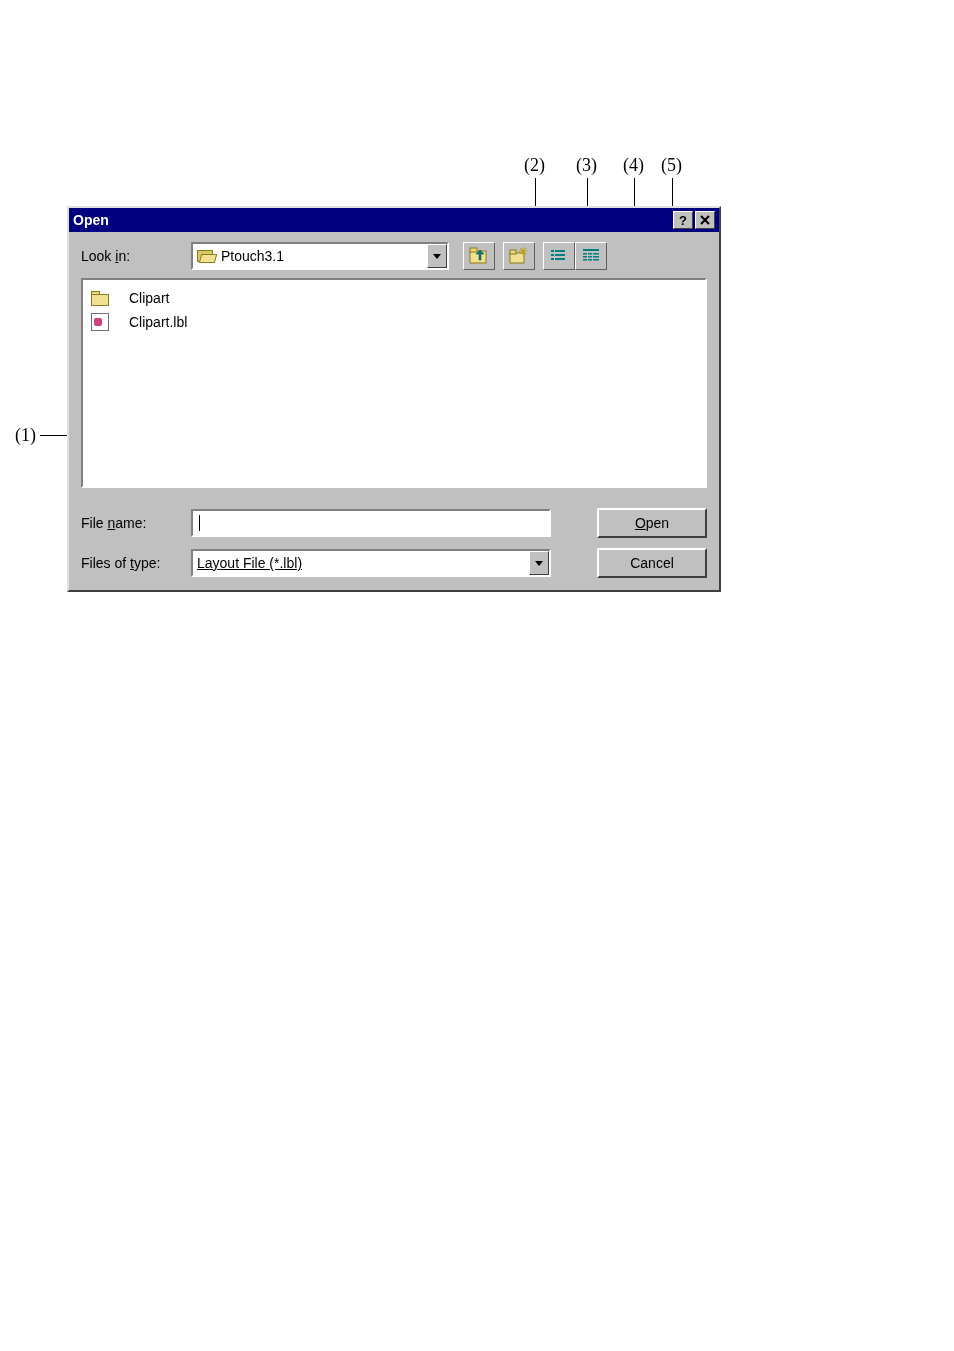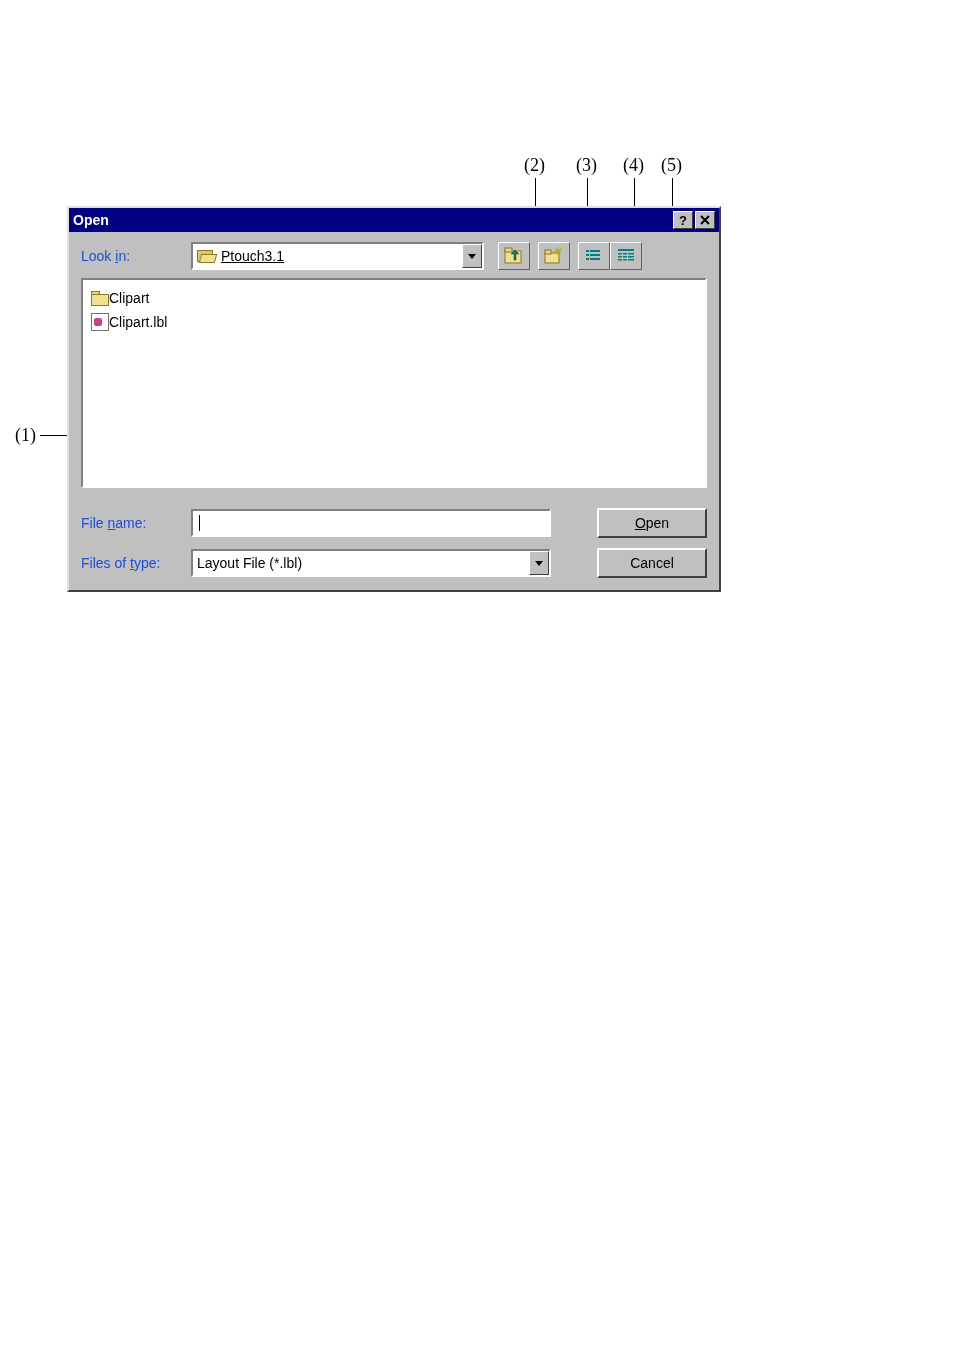--- a/index.html
+++ b/index.html
@@ -74,33 +74,33 @@
     .dialog-body {
       padding: 10px 12px 12px 12px;
     }
     .row {
       display: flex;
       align-items: center;
       margin-bottom: 8px;
     }
     .label-col {
       width: 110px;
-      color: #1d4ed8;
+      color: #000000;
     }
     .combo {
       display: flex;
       align-items: center;
       background: #fff;
       border-top: 2px solid #808080;
       border-left: 2px solid #808080;
       border-right: 2px solid #fff;
       border-bottom: 2px solid #fff;
       height: 28px;
     }
-    .lookin-combo { width: 293px; text-decoration: underline; }
+    .lookin-combo { width: 258px; }
     .combo-content {
       flex: 1;
       display: flex;
       align-items: center;
       padding-left: 4px;
       gap: 4px;
     }
     .combo-arrow {
       width: 20px;
       height: 100%;
@@ -138,21 +138,21 @@
       border-top: 2px solid #808080;
       border-left: 2px solid #808080;
       border-right: 2px solid #fff;
       border-bottom: 2px solid #fff;
       height: 210px;
       padding: 6px 8px;
     }
     .file-item {
       display: flex;
       align-items: center;
-      gap: 0;
+      gap: 20px;
       height: 24px;
     }
     .folder-icon {
       width: 18px;
       height: 14px;
       position: relative;
     }
     .folder-icon::before {
       content: '';
       position: absolute;
@@ -218,21 +218,21 @@
       border-bottom: 2px solid #fff;
       height: 28px;
       padding: 2px 6px;
       width: 360px;
       display: flex;
       align-items: center;
     }
     .cursor {
       width: 1px; height: 16px; background:#000;
     }
-    .type-combo { width: 360px; }
+    .type-combo { width: 360px; text-decoration: underline; }
     .btn-col {
       margin-left: auto;
     }
     .push-btn {
       width: 110px;
       height: 30px;
       background: #c0c0c0;
       border-top: 2px solid #fff;
       border-left: 2px solid #fff;
       border-right: 2px solid #404040;

